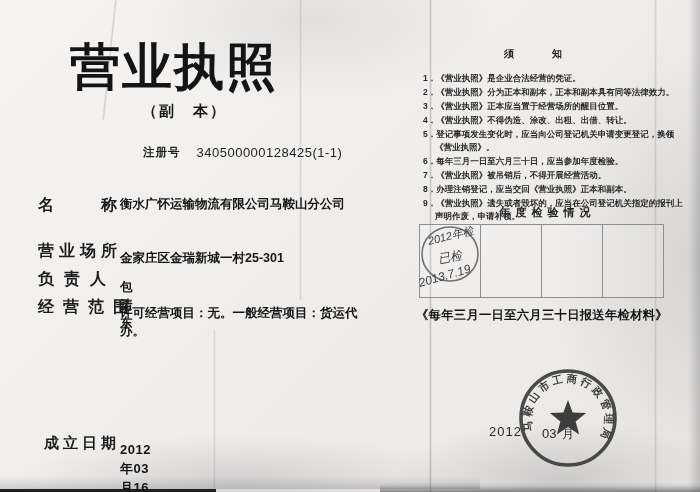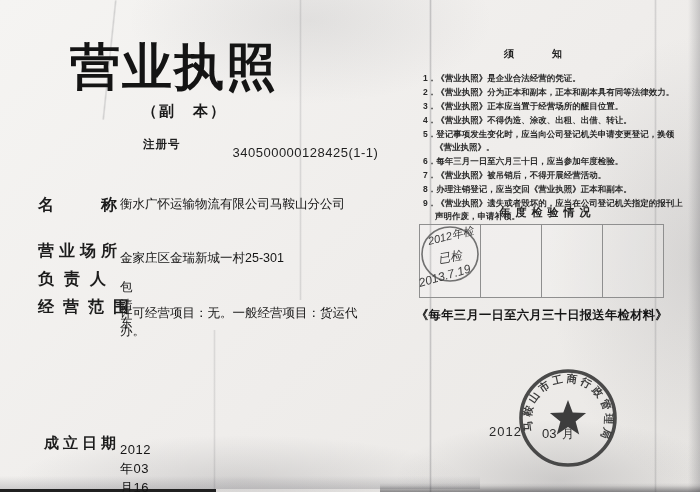--- a/index.html
+++ b/index.html
@@ -31,27 +31,27 @@
   .edge-bottom-mottle { position:absolute; left:0; bottom:3px; width:480px; height:13px;
     background:linear-gradient(to top, rgba(80,80,90,0.22), transparent); }
   .edge-bottom-right { position:absolute; left:380px; bottom:0; width:320px; height:9px;
     background:linear-gradient(to top, rgba(45,45,50,0.50), rgba(45,45,50,0.08) 70%, transparent); }
 
   
   .doc-title { position:absolute; left:70px; top:34px; font-size:50px; font-weight:bold;
     letter-spacing:2px; color:#141414; white-space:nowrap;text-align:right; }
   .doc-subtitle { position:absolute; left:142px; top:102px; font-size:15px; font-weight:bold;
     letter-spacing:2px; color:#1a1a1a; }
-  .regno-row { position:absolute; left:143px; top:129px; display:flex; align-items:center;gap:36px; }
+  .regno-row { position:absolute; left:143px; top:129px; display:flex; align-items:flex-end; }
   .regno-label { font-size:11.5px; font-weight:bold; letter-spacing:1px; }
   .regno-value { font-size:13px; margin-left:16px; margin-top:16px; letter-spacing:0.5px; }
 
   .field { position:absolute; }
   .field-label { position:absolute; font-size:16px; font-weight:bold; color:#1c1c1c; white-space:nowrap; }
-  .field-value { position:absolute; left:120px; font-size:12.5px; font-weight:normal; color:#151515; line-height:1.45; }
+  .field-value { position:absolute; left:120px; font-size:12.5px; font-weight:bold; color:#151515; line-height:1.45; }
   .ls5  { letter-spacing:5px; }
   .ls9  { letter-spacing:9px; }
   .ls10 { letter-spacing:10px; }
   .lbl-name  { left:38px; top:188px;margin-top:7px; }
   .val-name  { top:195px; width:255px; white-space:nowrap; }
   .lbl-prem  { left:38px; top:241px; }
   .val-prem  { top:249px; white-space:nowrap; }
   .lbl-pers  { left:38px; top:269px; }
   .val-pers  { top:278px; }
   .lbl-scope { left:38px; top:297px; }

